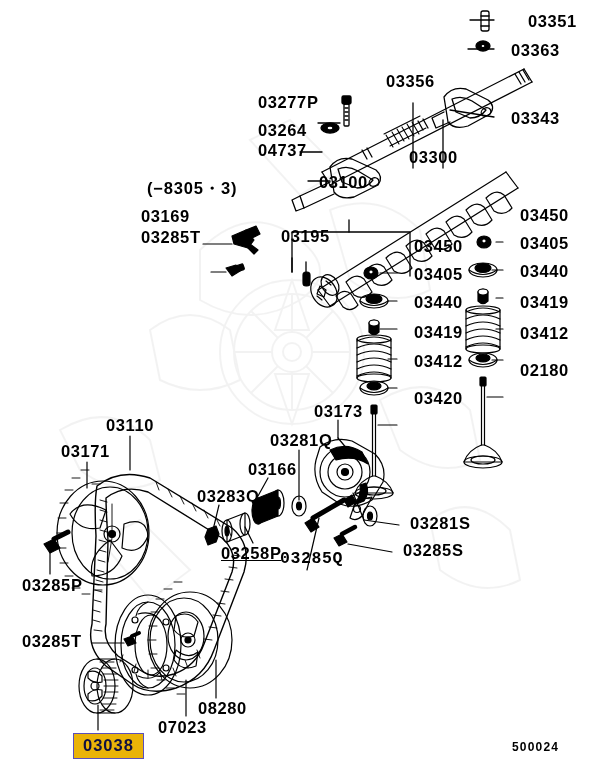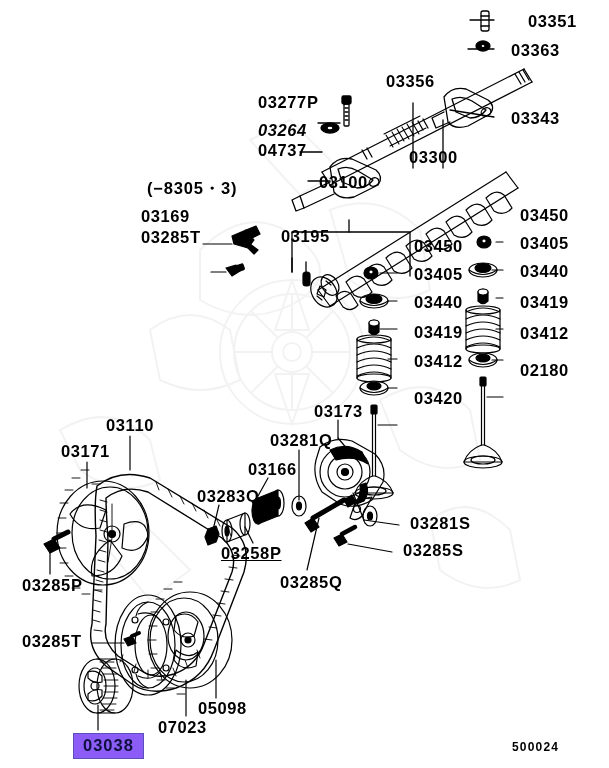--- a/index.html
+++ b/index.html
@@ -29,21 +29,21 @@
     letter-spacing: 0.6px;
     white-space: nowrap;
     line-height: 1;
   }
   .lbl.code {
     font-size: 12px;
     font-weight: 700;
     letter-spacing: 1.2px;
   }
   .lbl.highlight {
-    background: #8b5cf6;
+    background: #eab308;
     border: 1.5px solid #5a4fbb;
     color: #101040;
     padding: 3px 9px 4px 9px;
     letter-spacing: 1px;
   }
   .lbl.date { letter-spacing: 0.8px; text-align: right; }
 </style>
 </head>
 <body>
 
@@ -439,21 +439,21 @@
       </g>
 
     </g>
   </svg>
 
   <div class="lbl" style="left:528px; top:13px;">03351</div>
   <div class="lbl" style="left:511px; top:42px;">03363</div>
   <div class="lbl" style="left:386px; top:73px;">03356</div>
   <div class="lbl" style="left:511px; top:110px;">03343</div>
   <div class="lbl" style="left:258px; top:94px;">03277P</div>
-  <div class="lbl" style="left:258px; top:122px;font-style:italic;">03264</div>
+  <div class="lbl" style="left:258px; top:122px;">03264</div>
   <div class="lbl" style="left:409px; top:149px;">03300</div>
   <div class="lbl" style="left:258px; top:142px;">04737</div>
   <div class="lbl" style="left:319px; top:174px;">03100</div>
 
   <div class="lbl date" style="left:147px; top:180px;">(−8305・3)</div>
 
   <div class="lbl" style="left:141px; top:208px;">03169</div>
   <div class="lbl" style="left:141px; top:229px;">03285T</div>
   <div class="lbl" style="left:281px; top:228px;">03195</div>
 
@@ -471,26 +471,26 @@
   <div class="lbl" style="left:414px; top:353px;">03412</div>
   <div class="lbl" style="left:414px; top:390px;">03420</div>
 
   <div class="lbl" style="left:314px; top:403px;">03173</div>
   <div class="lbl" style="left:270px; top:432px;">03281Q</div>
   <div class="lbl" style="left:248px; top:461px;">03166</div>
   <div class="lbl" style="left:197px; top:488px;">03283Q</div>
   <div class="lbl" style="left:410px; top:515px;">03281S</div>
   <div class="lbl" style="left:221px; top:545px;text-decoration:underline;">03258P</div>
   <div class="lbl" style="left:403px; top:542px;">03285S</div>
-  <div class="lbl" style="left:280px; top:574px;">03285Q</div>
+  <div class="lbl" style="left:280px; top:551px;font-family:Liberation Mono, monospace;">03285Q</div>
 
   <div class="lbl" style="left:106px; top:417px;">03110</div>
   <div class="lbl" style="left:61px;  top:443px;">03171</div>
   <div class="lbl" style="left:22px;  top:577px;">03285P</div>
   <div class="lbl" style="left:22px;  top:633px;">03285T</div>
-  <div class="lbl" style="left:198px; top:700px;">05098</div>
+  <div class="lbl" style="left:198px; top:700px;">08280</div>
   <div class="lbl" style="left:158px; top:719px;">07023</div>
 
   <div class="lbl highlight" style="left:73px; top:733px;">03038</div>
 
   <div class="lbl code" style="left:512px; top:741px;">500024</div>
 
 </div>
 
 </body></html>

